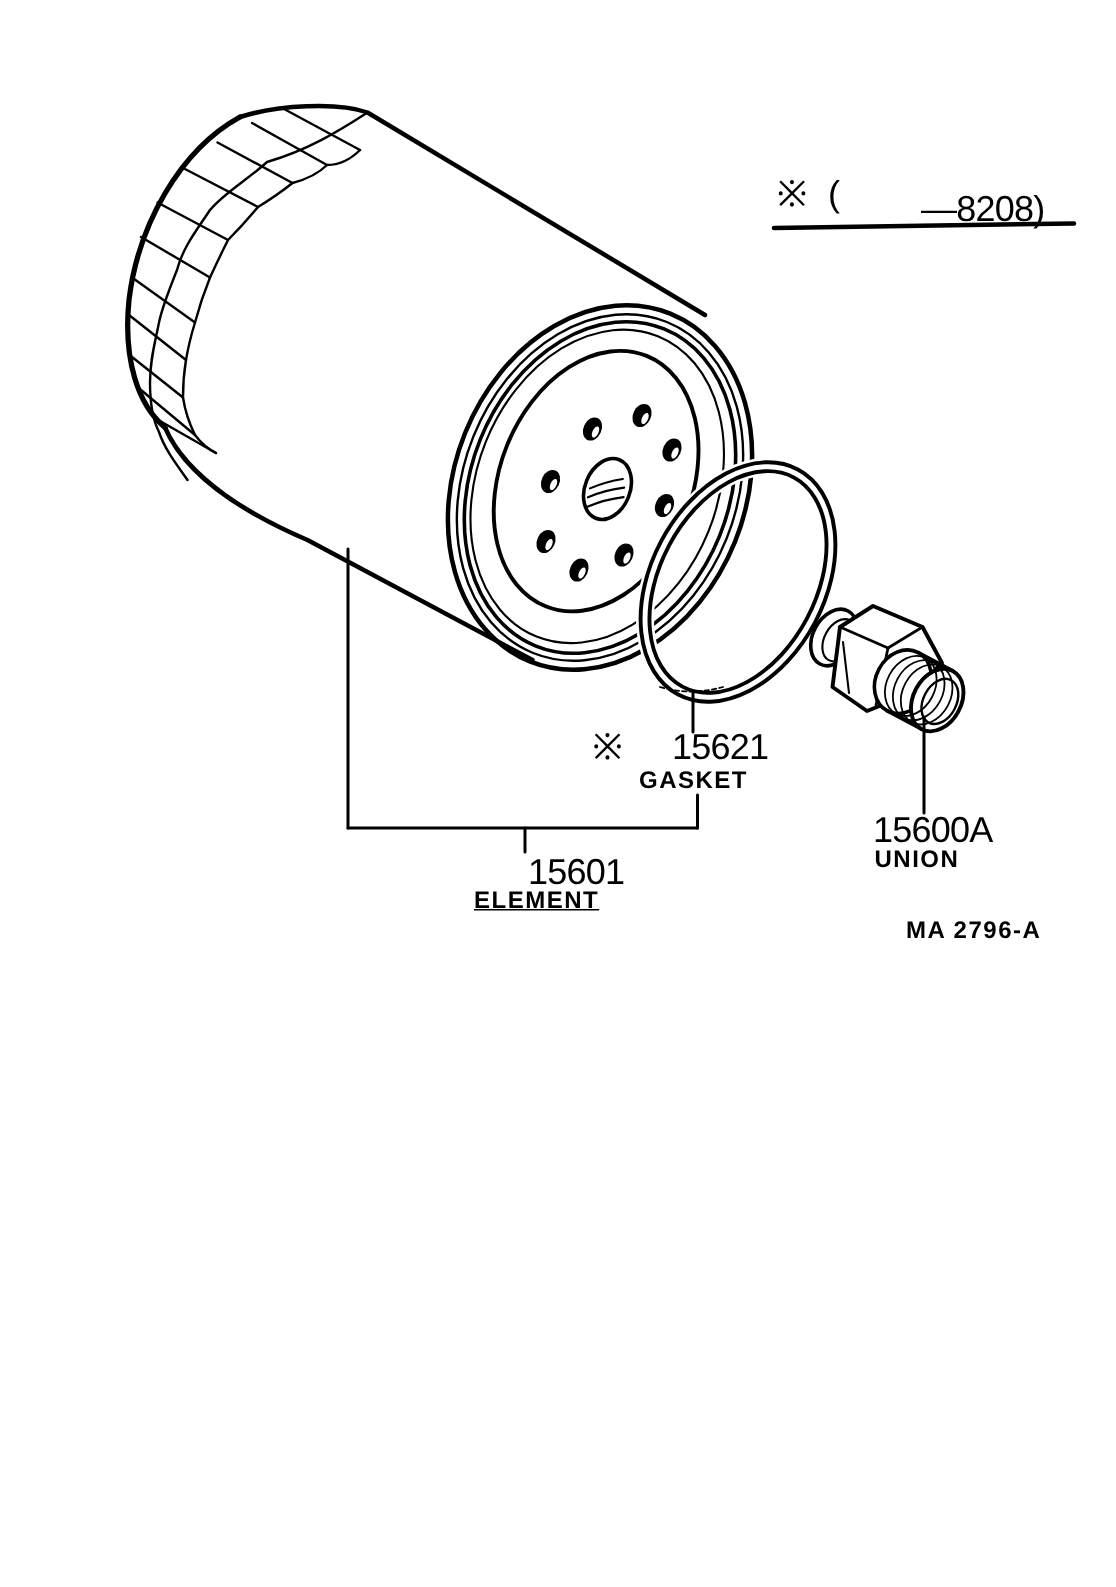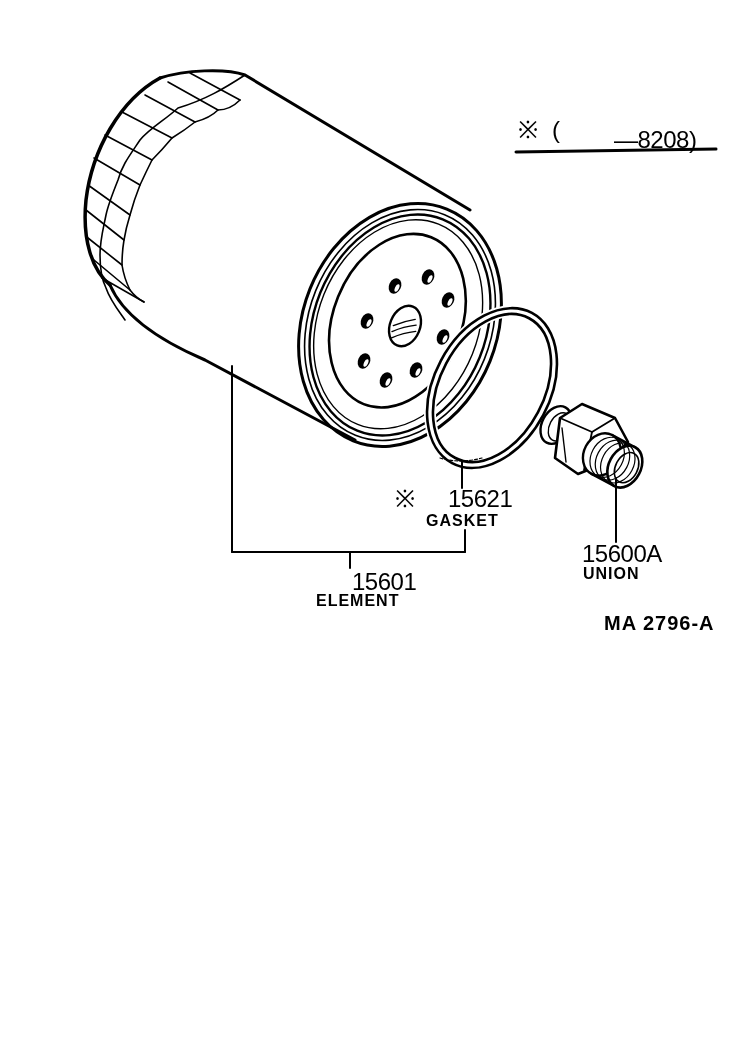--- a/index.html
+++ b/index.html
@@ -3,21 +3,21 @@
 <meta charset="utf-8">
 <style>
   html, body { margin: 0; padding: 0; background: #ffffff; }
   body { width: 744px; height: 1058px; position: relative; overflow: hidden;
          font-family: "Liberation Sans", sans-serif; color: #000; }
   #diagram { position: absolute; left: 0; top: 0; }
   .lbl { position: absolute; white-space: nowrap; color: #000; line-height: 1; }
   .num { font-size: 24px; font-weight: normal; letter-spacing: -0.5px; }
   .name { font-size: 16px; font-weight: bold; letter-spacing: 1px; }
   .mark { font-size: 24px; }
-  .ref { font-size: 20px; font-weight: bold; letter-spacing: 1px; }
+  .ref { font-size: 16px; font-weight: bold; letter-spacing: 1px; }
 </style>
 </head>
 <body>
 
 <svg id="diagram" width="744" height="1058" viewBox="0 0 744 1058" xmlns="http://www.w3.org/2000/svg" fill="none" stroke="#000" stroke-linecap="round" stroke-linejoin="round">
 
   <g>
 
     <path d="M 160 78 C 185 70, 225 68, 245 75 L 470 210" stroke-width="3"></path>
 
@@ -141,21 +141,21 @@
 </div>
 
 <div>
   <span class="lbl mark" style="left:395px; top:487px;">※</span>
   <span class="lbl num" style="left:425px; top:487px;margin-left:23px;">15621</span>
   <span class="lbl name" style="left:426px; top:513px;">GASKET</span>
 </div>
 
 <div>
   <span class="lbl num" style="left:317px; top:570px;margin-left:35px;">15601</span>
-  <span class="lbl name" style="left:316px; top:593px;">ELEMENT</span>
+  <span class="lbl name" style="left:316px; top:593px;text-decoration:underline;">ELEMENT</span>
 </div>
 
 <div>
   <span class="lbl num" style="left:582px; top:542px;">15600A</span>
   <span class="lbl name" style="left:583px; top:566px;">UNION</span>
 </div>
 
 <span class="lbl ref" style="left:604px; top:613px;">MA  2796-A</span>
 
 </body></html>

